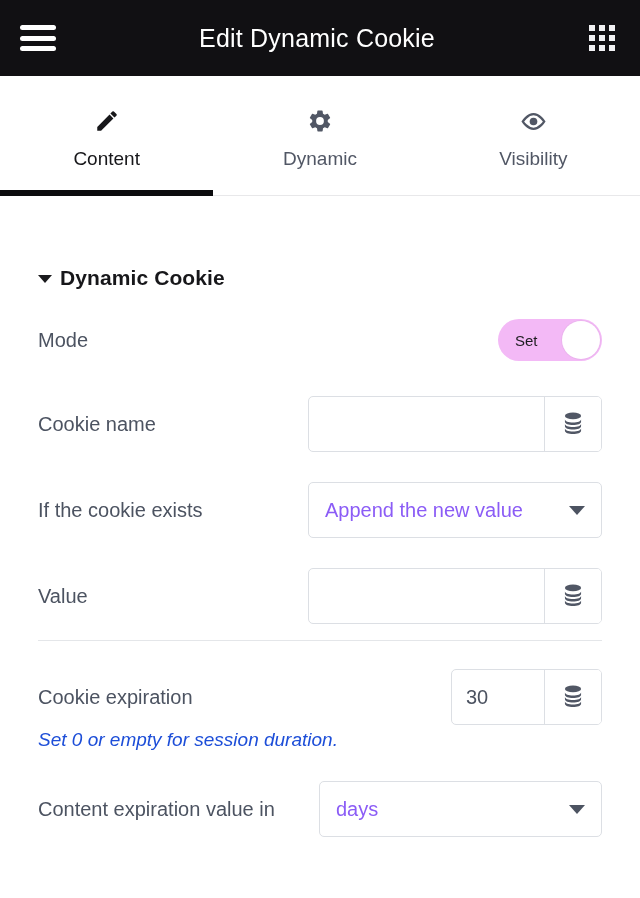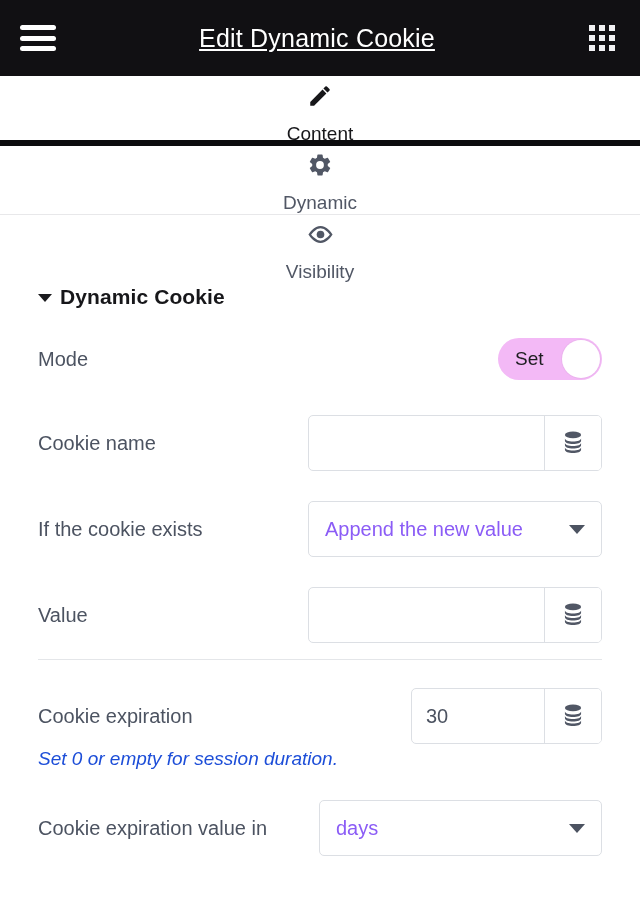--- a/index.html
+++ b/index.html
@@ -52,45 +52,43 @@
     border-radius: 3px;
   }
   .topbar-title {
     flex: 1 1 auto;
     text-align: center;
     color: #ffffff;
     font-size: 25px;
     letter-spacing: .2px;
     line-height: 76px;
     margin-left: -6px;
-    text-decoration: underline;
   }
   .grid-icon {
     width: 26px;
     height: 26px;
     display: grid;
     grid-template-columns: repeat(3, 6px);
     grid-template-rows: repeat(3, 6px);
     gap: 4px;
   }
   .grid-icon b {
     display: block;
     width: 6px;
     height: 6px;
     background: #f2f2f4;
   }
 
   
   .tabs {
     display: flex;
-    height: 139px;
+    height: 120px;
     background: #ffffff;
     border-bottom: 1px solid #e8e8ea;
     position: relative;
-    flex-direction: column;
   }
   .tab {
     flex: 1 1 0;
     display: flex;
     flex-direction: column;
     align-items: center;
     justify-content: center;
     gap: 13px;
     padding-top: 6px;
     cursor: pointer;
@@ -162,21 +160,21 @@
     height: 42px;
     border-radius: 21px;
     background: #f3b9f6;
     display: flex;
     align-items: center;
     position: relative;
     cursor: pointer;
     flex: 0 0 auto;
   }
   .toggle .tg-text {
-    font-size: 19px;
+    font-size: 15px;
     color: #1d1d20;
     position: absolute;
     left: 17px;
     top: 50%;
     transform: translateY(-50%);
   }
   .toggle .knob {
     width: 38px;
     height: 38px;
     border-radius: 50%;
@@ -192,21 +190,21 @@
     display: flex;
     align-items: stretch;
     height: 56px;
     border: 1px solid #dcdfe4;
     border-radius: 5px;
     background: #ffffff;
     overflow: hidden;
     flex: 0 0 auto;
   }
   .field.wide { width: 294px; }
-  .field.num  { width: 191px; }
+  .field.num  { width: 151px; }
   .field input {
     border: 0;
     outline: 0;
     background: transparent;
     font-family: "Liberation Sans", sans-serif;
     font-size: 20px;
     color: #4c5361;
     padding: 0 14px;
     width: 100%;
     min-width: 0;
@@ -402,21 +400,21 @@
             <path d="M2.6 10.7c0 1.7 3.3 3.1 7.4 3.1s7.4-1.4 7.4-3.1V13c0 1.7-3.3 3.1-7.4 3.1S2.6 14.7 2.6 13v-2.3z"></path>
             <path d="M2.6 14.8c0 1.7 3.3 3.1 7.4 3.1s7.4-1.4 7.4-3.1v2.3c0 1.7-3.3 3.1-7.4 3.1s-7.4-1.4-7.4-3.1v-2.3z"></path>
           </svg>
         </span>
       </div>
     </div>
 
     <div class="help">Set 0 or empty for session duration.</div>
 
     <div class="row last">
-      <span class="lbl">Cookie expiration value in</span>
+      <span class="lbl">Content expiration value in</span>
       <span class="spacer"></span>
       <div class="select unit">
         <span class="sv">days</span>
         <span class="caret-sel"></span>
       </div>
     </div>
 
   </div>
 </div>
 

